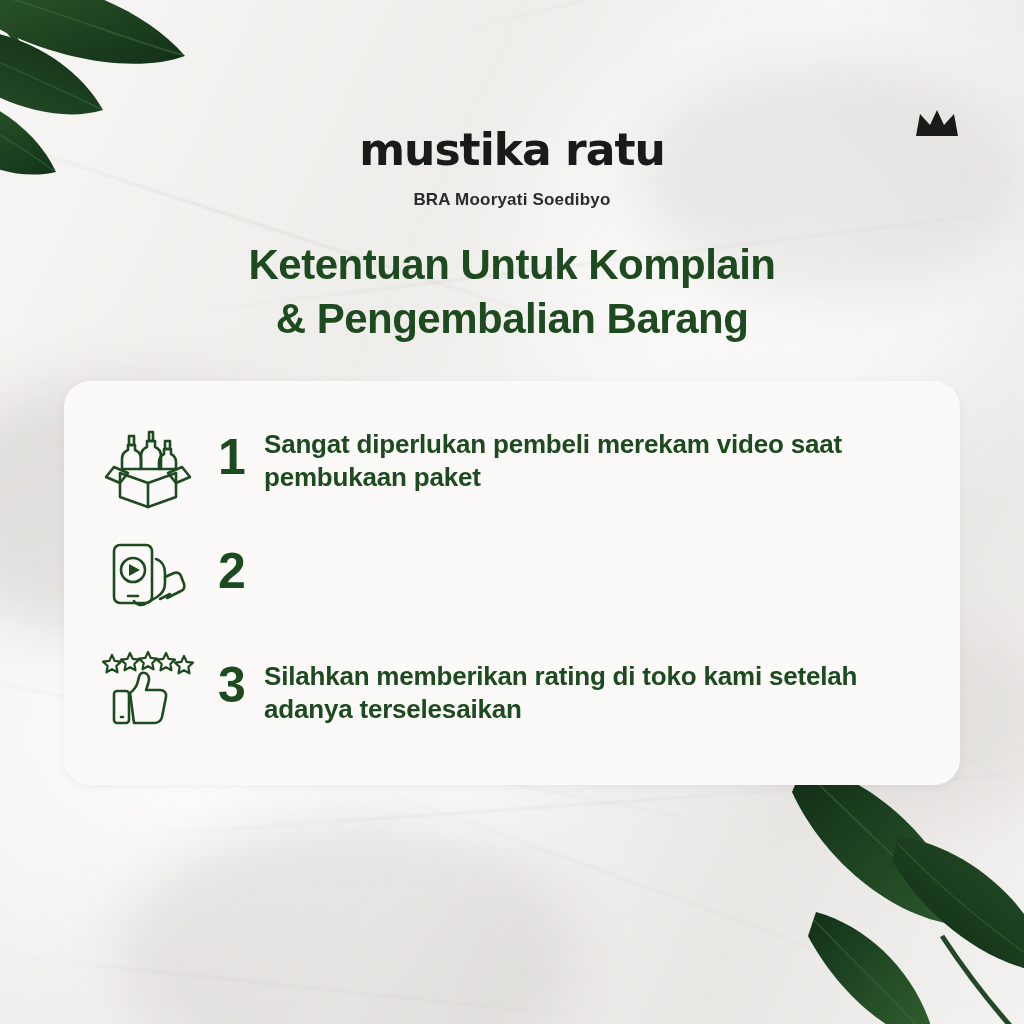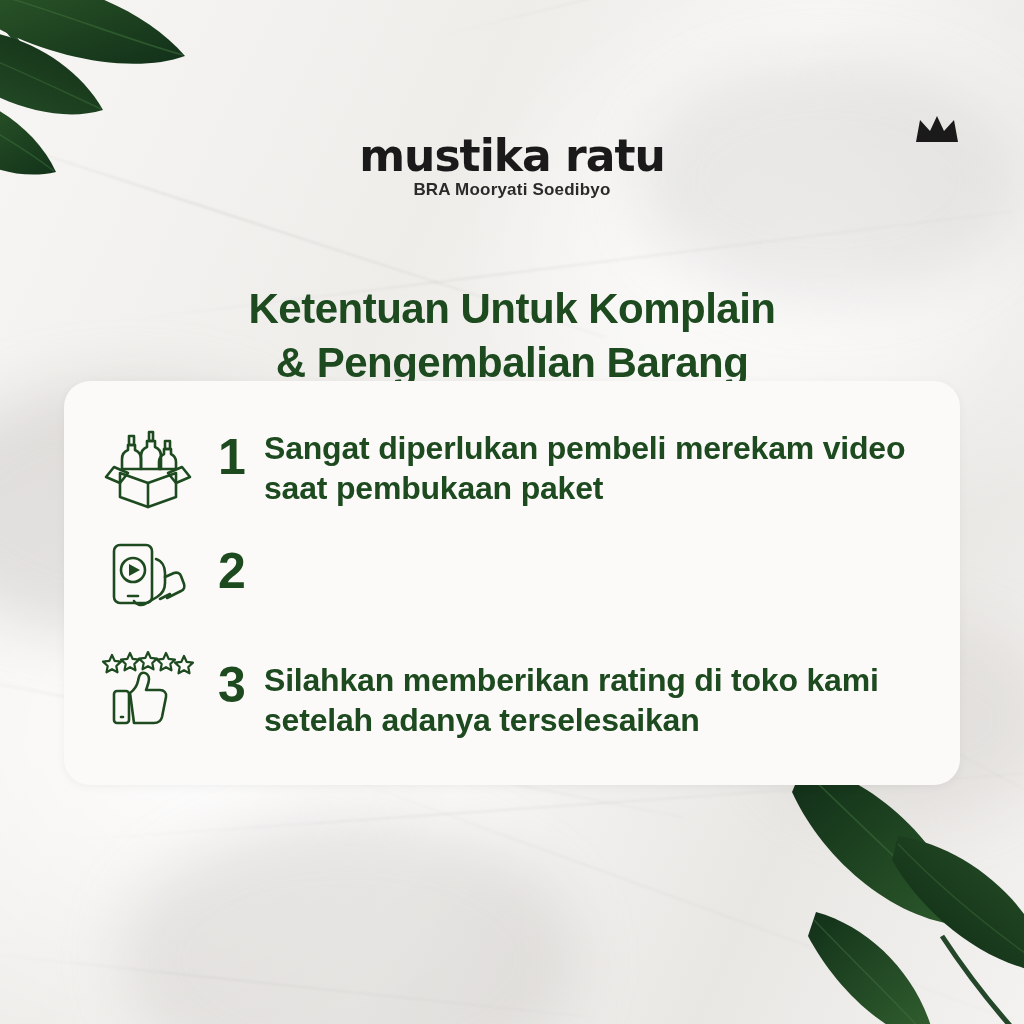--- a/index.html
+++ b/index.html
@@ -81,21 +81,21 @@
   }
   #brand-name {
     font-family: "DejaVu Sans", sans-serif;
     font-size: 44px;
     font-weight: bold;
     letter-spacing: -1px;
     color: #1a1a1a;
     line-height: 1;
   }
   #brand-sub {
-    margin-top: 2px;
+    margin-top: 18px;
     font-size: 17px;
     font-weight: bold;
     color: #2a2a2a;
     letter-spacing: 0.2px;
   }
   #crown {
     position: absolute;
     top: -20px;
     left: 555px;
   }
@@ -105,21 +105,20 @@
     position: absolute;
     top: 238px;
     left: 0;
     width: 1024px;
     text-align: center;
     color: #1d4a1f;
     font-size: 42px;
     font-weight: bold;
     line-height: 1.28;
     letter-spacing: -0.5px;
-    margin-top: 44px;
   }
   #headline .line { display: block; }
 
   
   #list {
     position: absolute;
     left: 96px;
     top: 418px;
     width: 830px;
   }
@@ -141,21 +140,21 @@
     min-width: 64px;
     font-size: 50px;
     font-weight: bold;
     color: #1d4a1f;
     text-align: center;
     line-height: 1;
     padding-top: 14px;
   }
   .item-text {
     flex: 1;
-    font-size: 32px;
+    font-size: 26px;
     font-weight: bold;
     color: #1d4a1f;
     line-height: 1.26;
     padding-top: 10px;
     letter-spacing: -0.2px;
   }
   .item-3 .item-text { padding-top: 14px; }
   .item-2 .item-text { padding-top: 4px; }
 </style>
 </head>
@@ -239,21 +238,21 @@
         <path d="M214 86 C 282 96, 350 152, 370 224 C 304 218, 240 166, 208 110 Z" fill="url(#rg2)"></path>
         <path d="M214 94 C 268 150, 330 196, 368 222" stroke="#3a6a38" stroke-width="1.6" fill="none" opacity=".5"></path>
 
         <path d="M132 162 C 190 178, 240 232, 252 296 C 196 284, 148 232, 124 186 Z" fill="url(#rg3)"></path>
         <path d="M130 170 C 176 218, 222 262, 250 294" stroke="#3f7240" stroke-width="1.5" fill="none" opacity=".5"></path>
       </svg>
     </div>
   </div>
 
   <div id="brand">
-    <div style="position:relative; display:inline-block;margin-top:6px;">
+    <div style="position:relative; display:inline-block;">
       <span id="crown">
         <svg width="46" height="30" viewBox="0 0 46 30" xmlns="http://www.w3.org/2000/svg">
           <path d="M2 28 L6 6 L16 17 L23 2 L30 17 L40 6 L44 28 Z" fill="#1a1a1a"></path>
         </svg>
       </span>
       <div id="brand-name">mustika ratu</div>
     </div>
     <div id="brand-sub">BRA Mooryati Soedibyo</div>
   </div>
 

